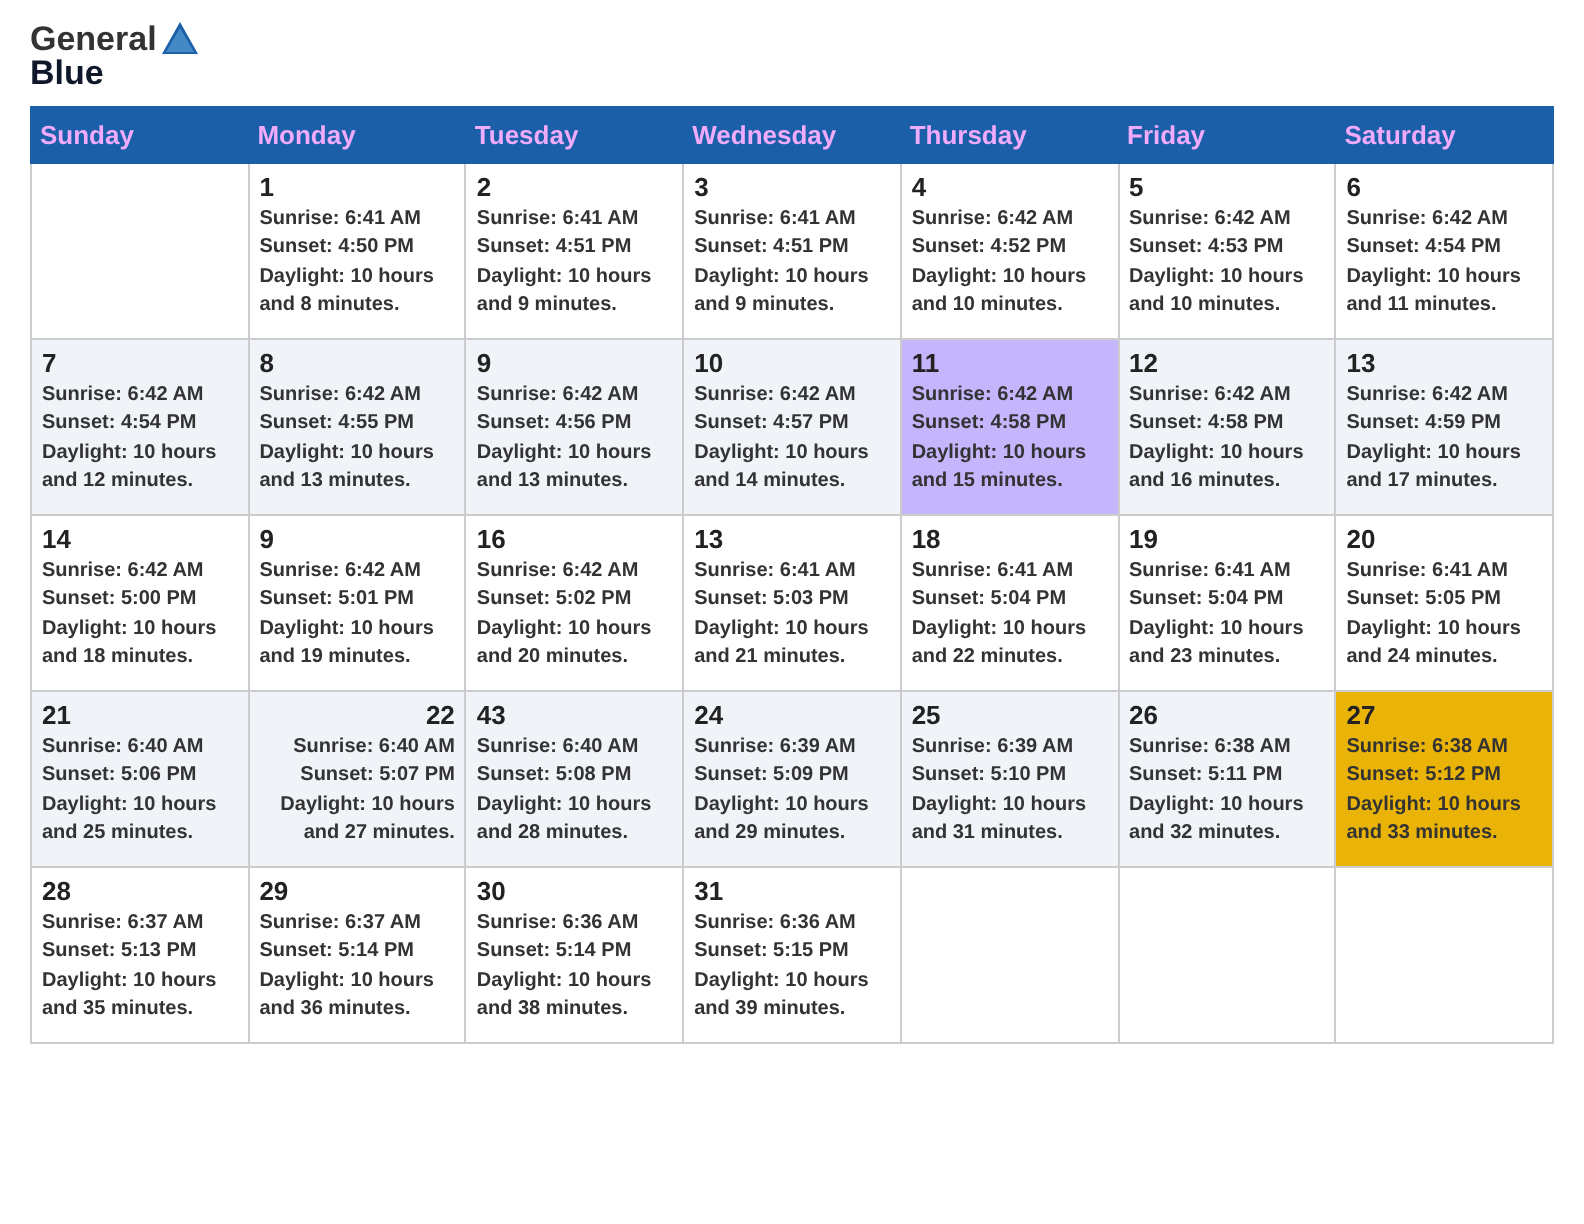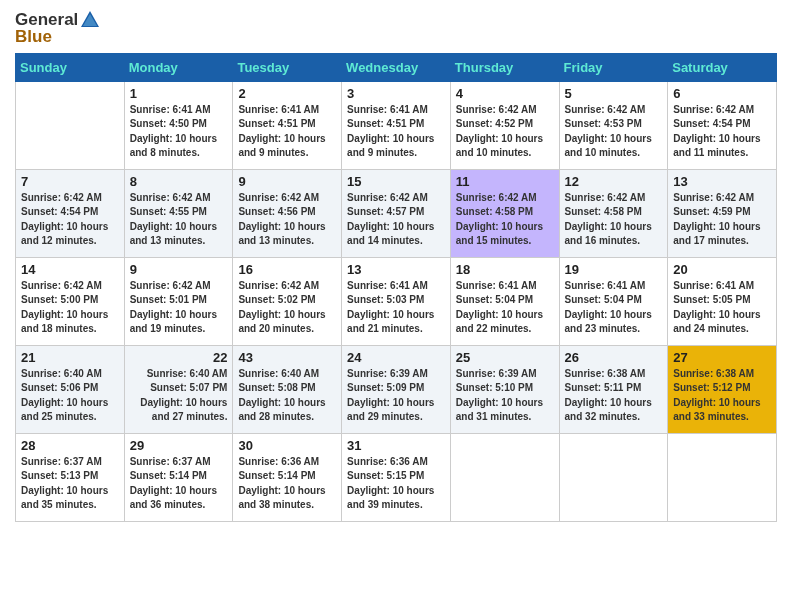--- a/index.html
+++ b/index.html
@@ -40,21 +40,21 @@
       font-size: 14px;
       color: #555;
     }
     .calendar-table {
       width: 100%;
       border-collapse: collapse;
       table-layout: fixed;
     }
     .calendar-table th {
       background-color: #1a5fa8;
-      color: #5eead4;
+      color: #f0abfc;
       font-size: 13px;
       font-weight: bold;
       padding: 6px 4px;
       text-align: left;
       border: 1px solid #1a5fa8;
     }
     .calendar-table td {
       border: 1px solid #ccc;
       vertical-align: top;
       padding: 4px 5px;
@@ -88,21 +88,21 @@
   <div class="header">
     <div class="logo">
     <div style="display:flex;flex-direction:column;line-height:1.1;">
       <div style="display:flex;align-items:center;">
         <span style="font-size:17px;font-weight:bold;color:#333;">General</span>
         <svg width="20" height="20" viewBox="0 0 20 20" style="margin-left:2px;">
           <polygon points="10,1 19,17 1,17" fill="#1a5fa8"></polygon>
           <polygon points="10,4 17,16 3,16" fill="#6bb3e0" opacity="0.5"></polygon>
         </svg>
       </div>
-      <span style="font-size:17px;font-weight:bold;color:#a16207;margin-top:-2px;">Blue</span>
+      <span style="font-size:17px;font-weight:bold;color:#0f172a;margin-top:-2px;">Blue</span>
     </div>
   </div>
     <div class="title-block">
       <div class="month-title"></div>
       <div class="location-title"></div>
     </div>
   </div>
 
   <table class="calendar-table">
     <thead>
@@ -178,21 +178,21 @@
 and 13 minutes.</div>
           </td>
           <td style="background: rgb(240, 244, 248);">
             <span class="day-number">9</span>
             <div class="day-info" style="white-space: pre-line;">Sunrise: 6:42 AM
 Sunset: 4:56 PM
 Daylight: 10 hours
 and 13 minutes.</div>
           </td>
           <td style="background: rgb(240, 244, 248);">
-            <span class="day-number">15</span>
+            <span class="day-number">10</span>
             <div class="day-info" style="white-space: pre-line;">Sunrise: 6:42 AM
 Sunset: 4:57 PM
 Daylight: 10 hours
 and 14 minutes.</div>
           </td>
           <td style="background: #c4b5fd;">
             <span class="day-number">11</span>
             <div class="day-info" style="white-space: pre-line;">Sunrise: 6:42 AM
 Sunset: 4:58 PM
 Daylight: 10 hours

